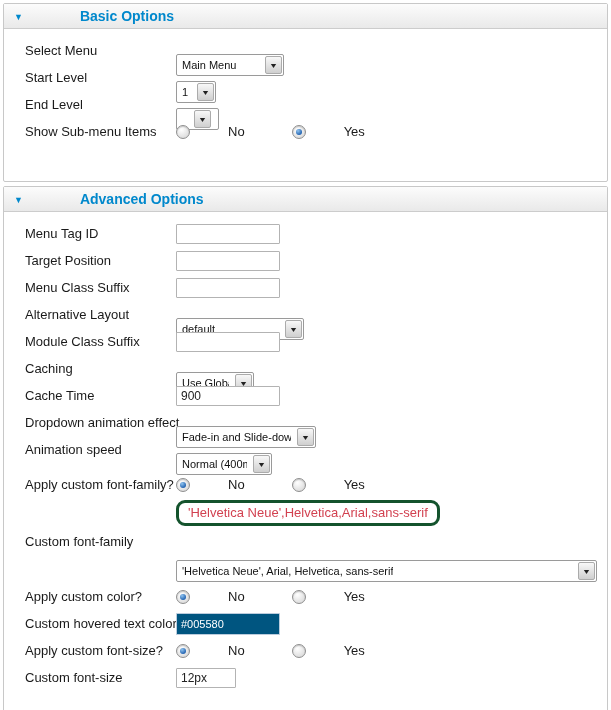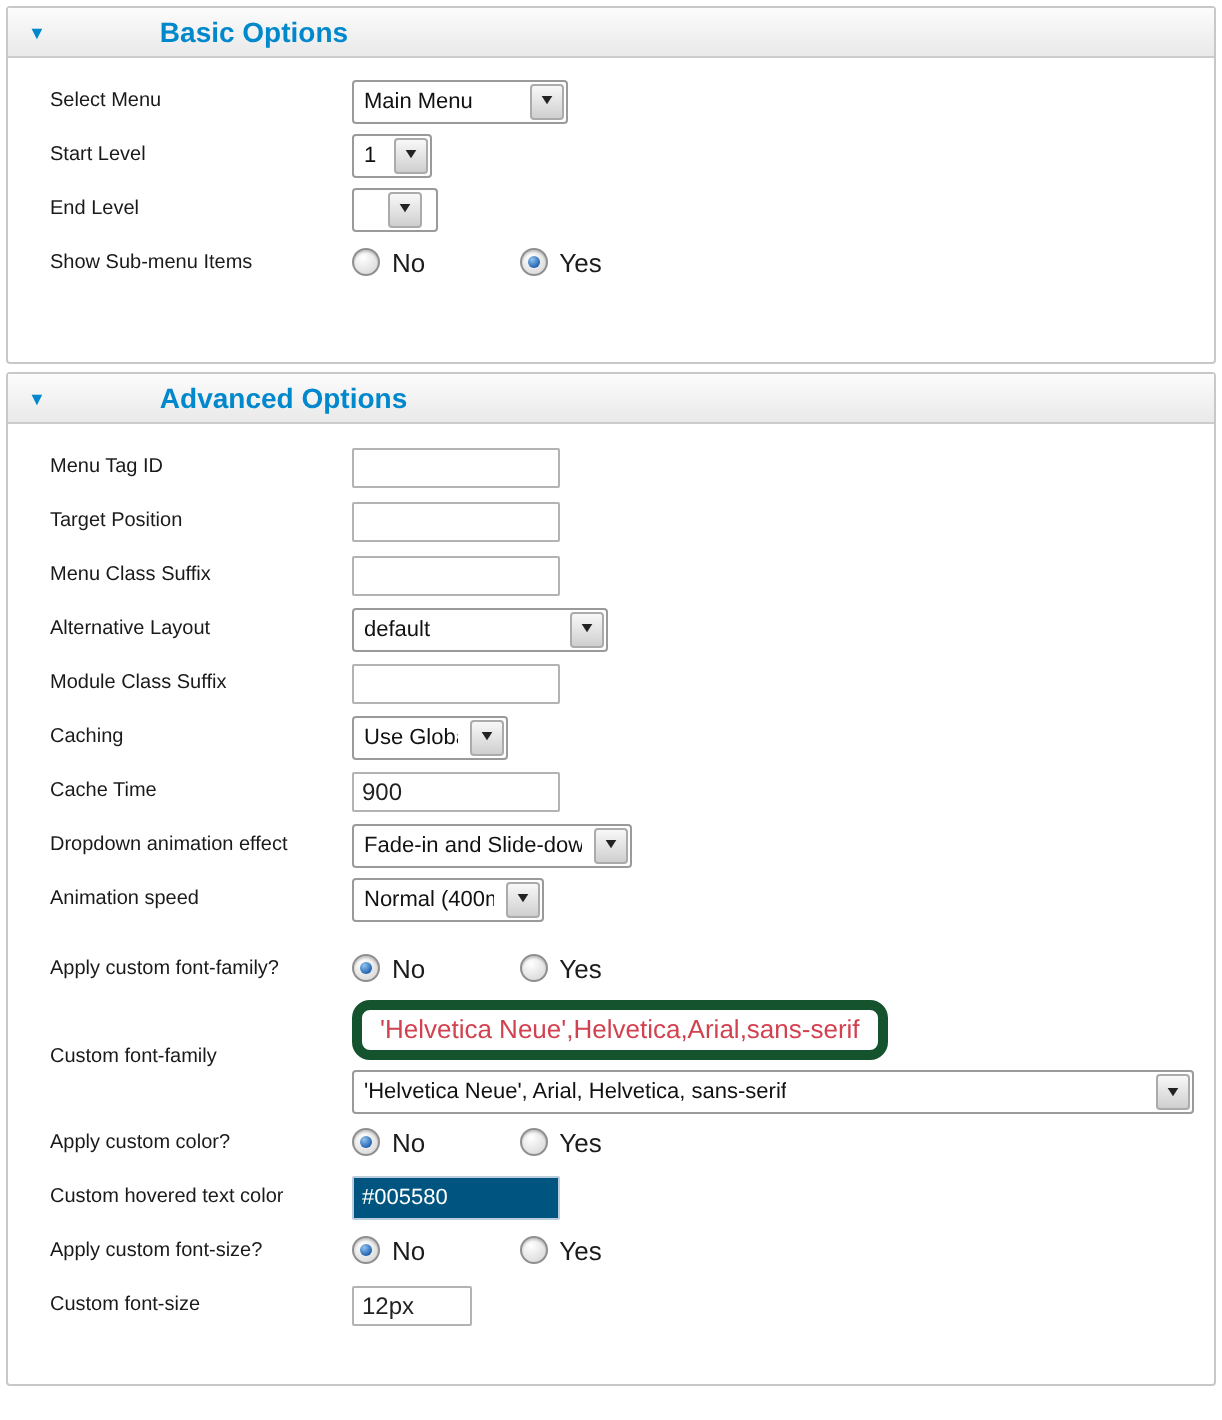--- a/index.html
+++ b/index.html
@@ -28,29 +28,29 @@
     cursor:pointer;
   }
   .tri {
     color:#0088CC; font-size:9px; line-height:1;
     margin-right:9px; transform:translateY(0.5px);
   }
   .panel-title { color:#0088CC; font-weight:bold; font-size:14px;padding-left:48px; }
 
   .panel-body { padding:8px 8px 0 21px; }
   .row { display:flex; align-items:center; height:27px; }
-  .row-label { width:151px; flex-shrink:0; white-space:nowrap; font-size:10px; color:#1a1a1a; }
+  .row-label { width:151px; flex-shrink:0; white-space:nowrap; font-size:13px; color:#1a1a1a; }
 
   
   .win-select {
     display:inline-flex; align-items:center; justify-content:space-between;
     height:22px; background:#fff;
     border:1px solid #9a9a9a; border-radius:2px;
     font-size:11px; color:#111;
-    padding-left:5px; cursor:pointer; flex-shrink:0;
+    padding-left:5px; cursor:pointer; flex-shrink:0;margin-top:29px;
   }
   .ws-text { white-space:nowrap; overflow:hidden; }
   .ws-btn {
     width:17px; height:18px; margin:1px; margin-left:6px;
     border:1px solid #ababab; border-radius:2px;
     background:linear-gradient(#f8f8f8,#cfcfcf);
     display:flex; align-items:center; justify-content:center;
     flex-shrink:0;
   }
   .ws-arrow { font-size:7px; color:#222; line-height:1; transform:scaleX(1.3); }
@@ -73,41 +73,41 @@
   .color-input {
     height:22px; width:104px;
     border:1px solid #bcd; border-radius:1px;
     font-family:"Liberation Sans", sans-serif;
     font-size:11px; color:#fff; padding:1px 4px;
   }
   .swatch-blue { background:#0088CC; }
   .swatch-dark { background:#005580; }
 
   
-  .radio-group { display:inline-flex; cursor:pointer; }
+  .radio-group { display:inline-flex; align-items:center; cursor:pointer;gap:32px; }
   .radio {
     position:relative; width:14px; height:14px; border-radius:50%;
     border:1px solid #8f8f8f; flex-shrink:0;
     background:radial-gradient(circle at 38% 32%, #ffffff, #d9d9d9 85%);
     box-shadow:inset 0 1px 1px rgba(0,0,0,0.18);
   }
   .radio.selected::after {
     content:""; position:absolute; left:3px; top:3px; right:3px; bottom:3px;
     border-radius:50%;
     background:radial-gradient(circle at 35% 30%, #8fc3ef, #1e5fae 75%);
   }
   .radio-label { margin-left:6px; font-size:13px; color:#1a1a1a; }
   .radio-gap { margin-left:47px; }
 
   
   .row-tall { display:flex; align-items:center; min-height:56px; margin:2px 0 1px 0; }
   .ff-col { flex:1; display:flex; flex-direction:column; }
   .error-pill {
     align-self:flex-start;
-    border:5px solid #14532d; border-radius:9px;
+    border:3px solid #14532d; border-radius:9px;
     color:#d24150; background:#fff;
     font-size:13px; padding:2px 9px 3px 9px;
     margin-bottom:5px; white-space:nowrap;
   }
   .spacer8 { height:8px; }
   .pad-bottom-basic { height:36px; }
   .pad-bottom-adv { height:26px; }
 </style>
 </head>
 <body>

